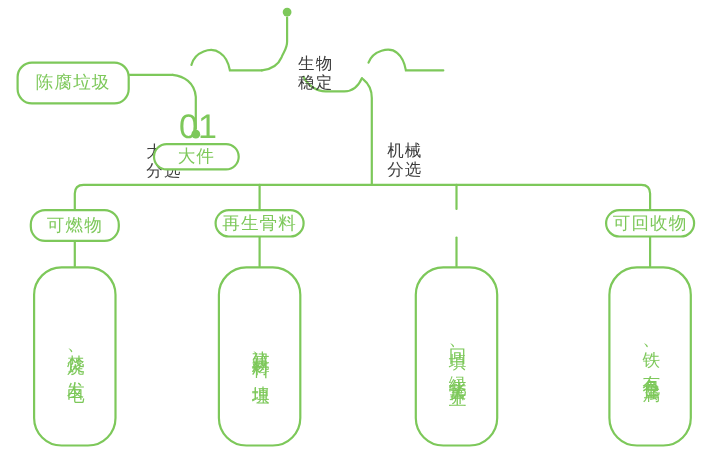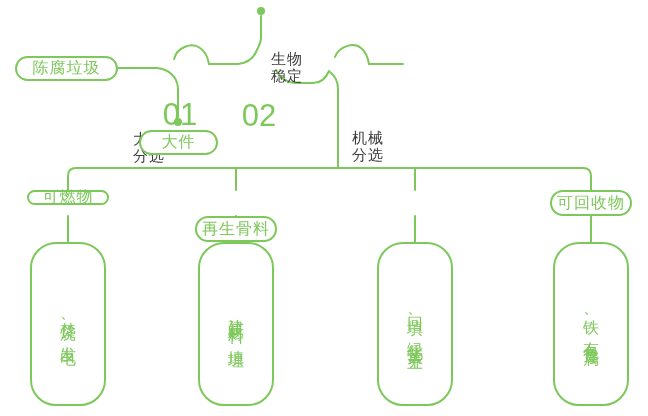--- a/index.html
+++ b/index.html
@@ -62,42 +62,41 @@
     <path d="M68,190 V176 Q68,168 76,168 H583 Q591,168 591,176 V190"></path>
     <path d="M236,168 V190"></path>
     <path d="M415,168 V190"></path>
 
     <path d="M68,216 V242"></path>
     <path d="M236,216 V242"></path>
     <path d="M415,216 V242"></path>
     <path d="M591,216 V242"></path>
   </svg>
 
-  <div class="pill" style="left:15px; top:56px; width:103px; height:25px;">
+  <div class="pill" style="left:15px; top:56px; width:103px; height:39px;">
     <span>陈腐垃圾</span>
   </div>
 
   <div class="stepnum" style="left:158px; top:50px;">01</div>
-  <div class="stepnum" style="left:237px; top:51px;">02</div>
 
   <div class="annot" style="left:133px; top:87px;">大件
 分选</div>
   <div class="annot" style="left:271px; top:7px;">生物
 稳定</div>
   <div class="annot" style="left:352px; top:86px;">机械
 分选</div>
 
   <div class="pill" style="left:139px; top:130px; width:79px; height:25px;">
     <span>大件</span>
   </div>
 
-  <div class="pill" style="left:27px; top:190px; width:82px; height:15px;">
+  <div class="pill" style="left:27px; top:190px; width:82px; height:30px;">
     <span>可燃物</span>
   </div>
-  <div class="pill" style="left:195px; top:190px; width:82px; height:26px;margin-top:26px;">
+  <div class="pill" style="left:195px; top:190px; width:82px; height:26px;">
     <span>再生骨料</span>
   </div>
   <div class="pill" style="left:550px; top:190px; width:82px; height:26px;">
     <span>可回收物</span>
   </div>
 
   <div class="tallbox" style="left:30px;">
     <span class="vtext">焚烧、发电</span>
   </div>
   <div class="tallbox" style="left:198px;">

